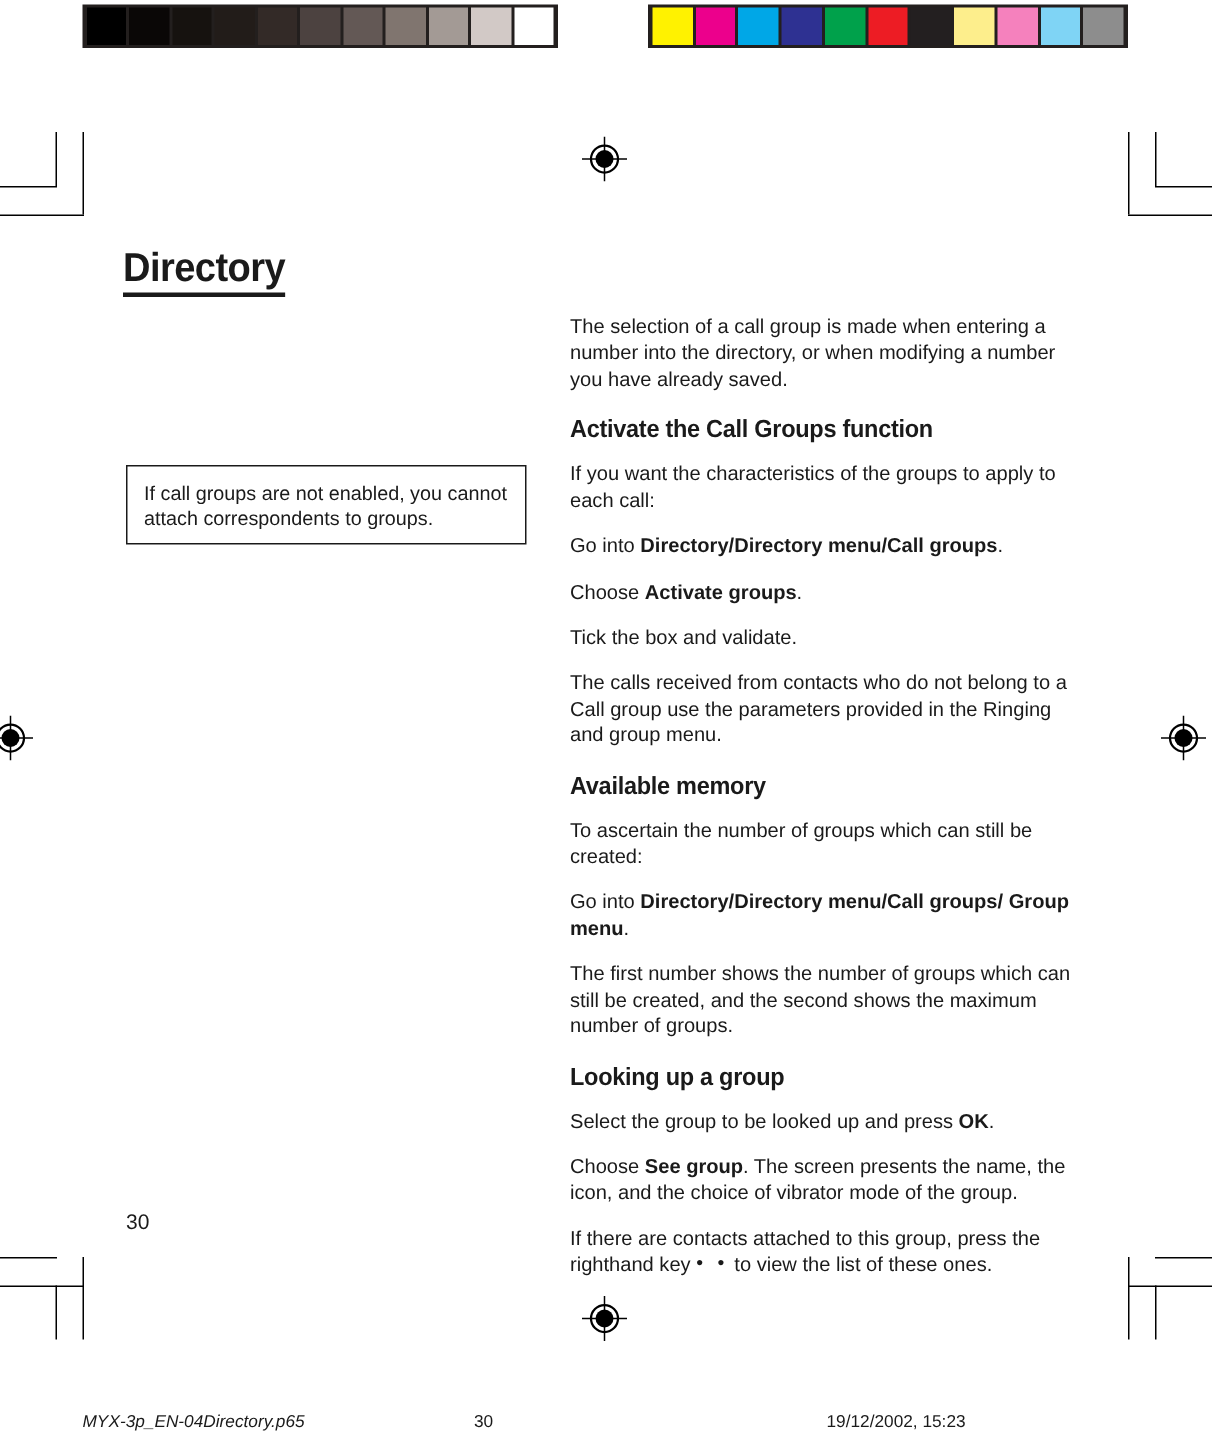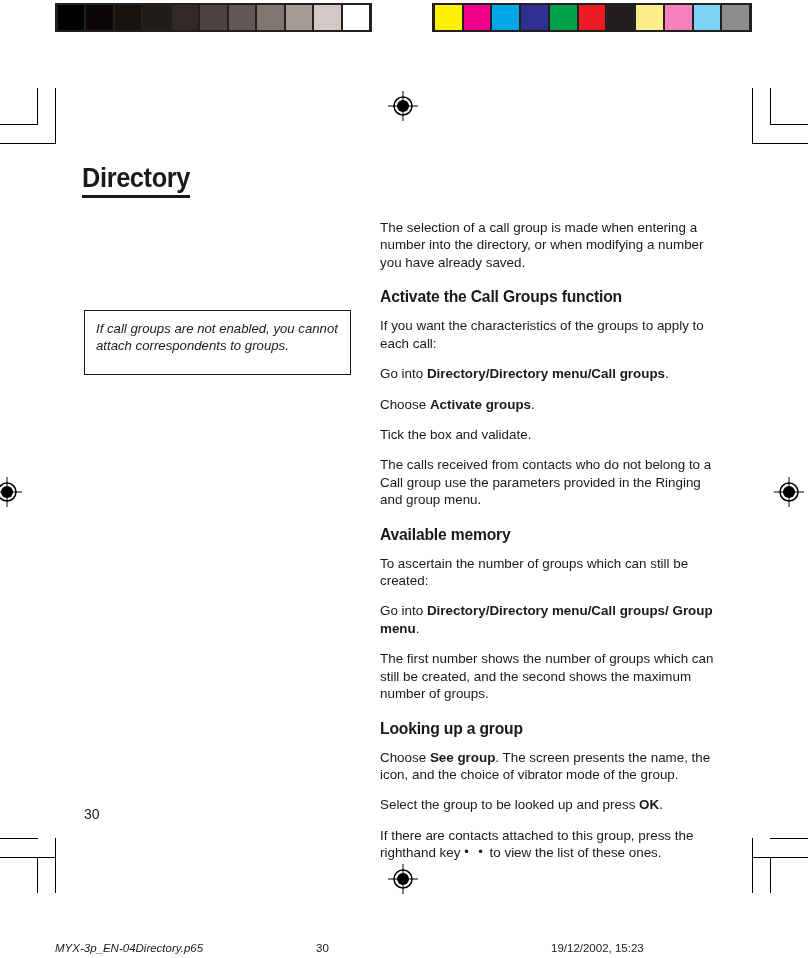--- a/index.html
+++ b/index.html
@@ -65,36 +65,35 @@
   }
 
   
   .notebox {
     position: absolute;
     left: 84px;
     top: 310px;
     width: 267px;
     box-sizing: border-box;
     border: 1px solid #1a1a1a;
-    padding: 9px 11px 20px 11px;
+    padding: 9px 11px 8px 11px;
     font-size: 13.2px;
     line-height: 1.29;
     color: #1a1a1a;
-    font-style: italic;
   }
 
   
   .col-right {
     position: absolute;
     left: 380px;
     top: 209px;
     width: 340px;
   }
   .col-right p {
-    margin: 10px 0 13px 0;
+    margin: 0 0 13px 0;
     font-size: 13.4px;
     line-height: 1.30;
     color: #1a1a1a;
   }
   .col-right h2 {
     margin: 16px 0 11px 0;
     font-size: 16.5px;
     font-weight: bold;
     line-height: 1.15;
     color: #1a1a1a;
@@ -246,23 +245,23 @@
 
     <p>To ascertain the number of groups which can still be created:</p>
 
     <p><span>Go into </span><b>Directory/Directory menu/Call groups/ Group menu</b><span>.</span></p>
 
 
     <p>The first number shows the number of groups which can still be created, and the second shows the maximum number of groups.</p>
 
     <h2>Looking up a group</h2>
 
+    <p><span>Select the group to be looked up and press </span><b>OK</b><span>.</span></p>
+
     <p><span>Choose </span><b>See group</b><span>. The screen presents the name, the icon, and the choice of  vibrator mode of the group.</span></p>
-
-    <p><span>Select the group to be looked up and press </span><b>OK</b><span>.</span></p>
 
     <p><span>If there are contacts attached to this group, press the righthand key </span><span class="keydots">• •</span><span> to view the list of these ones.</span></p>
 
   </div>
 
   <div class="page-number">30</div>
 
 </div>
 
 <div class="footer">

